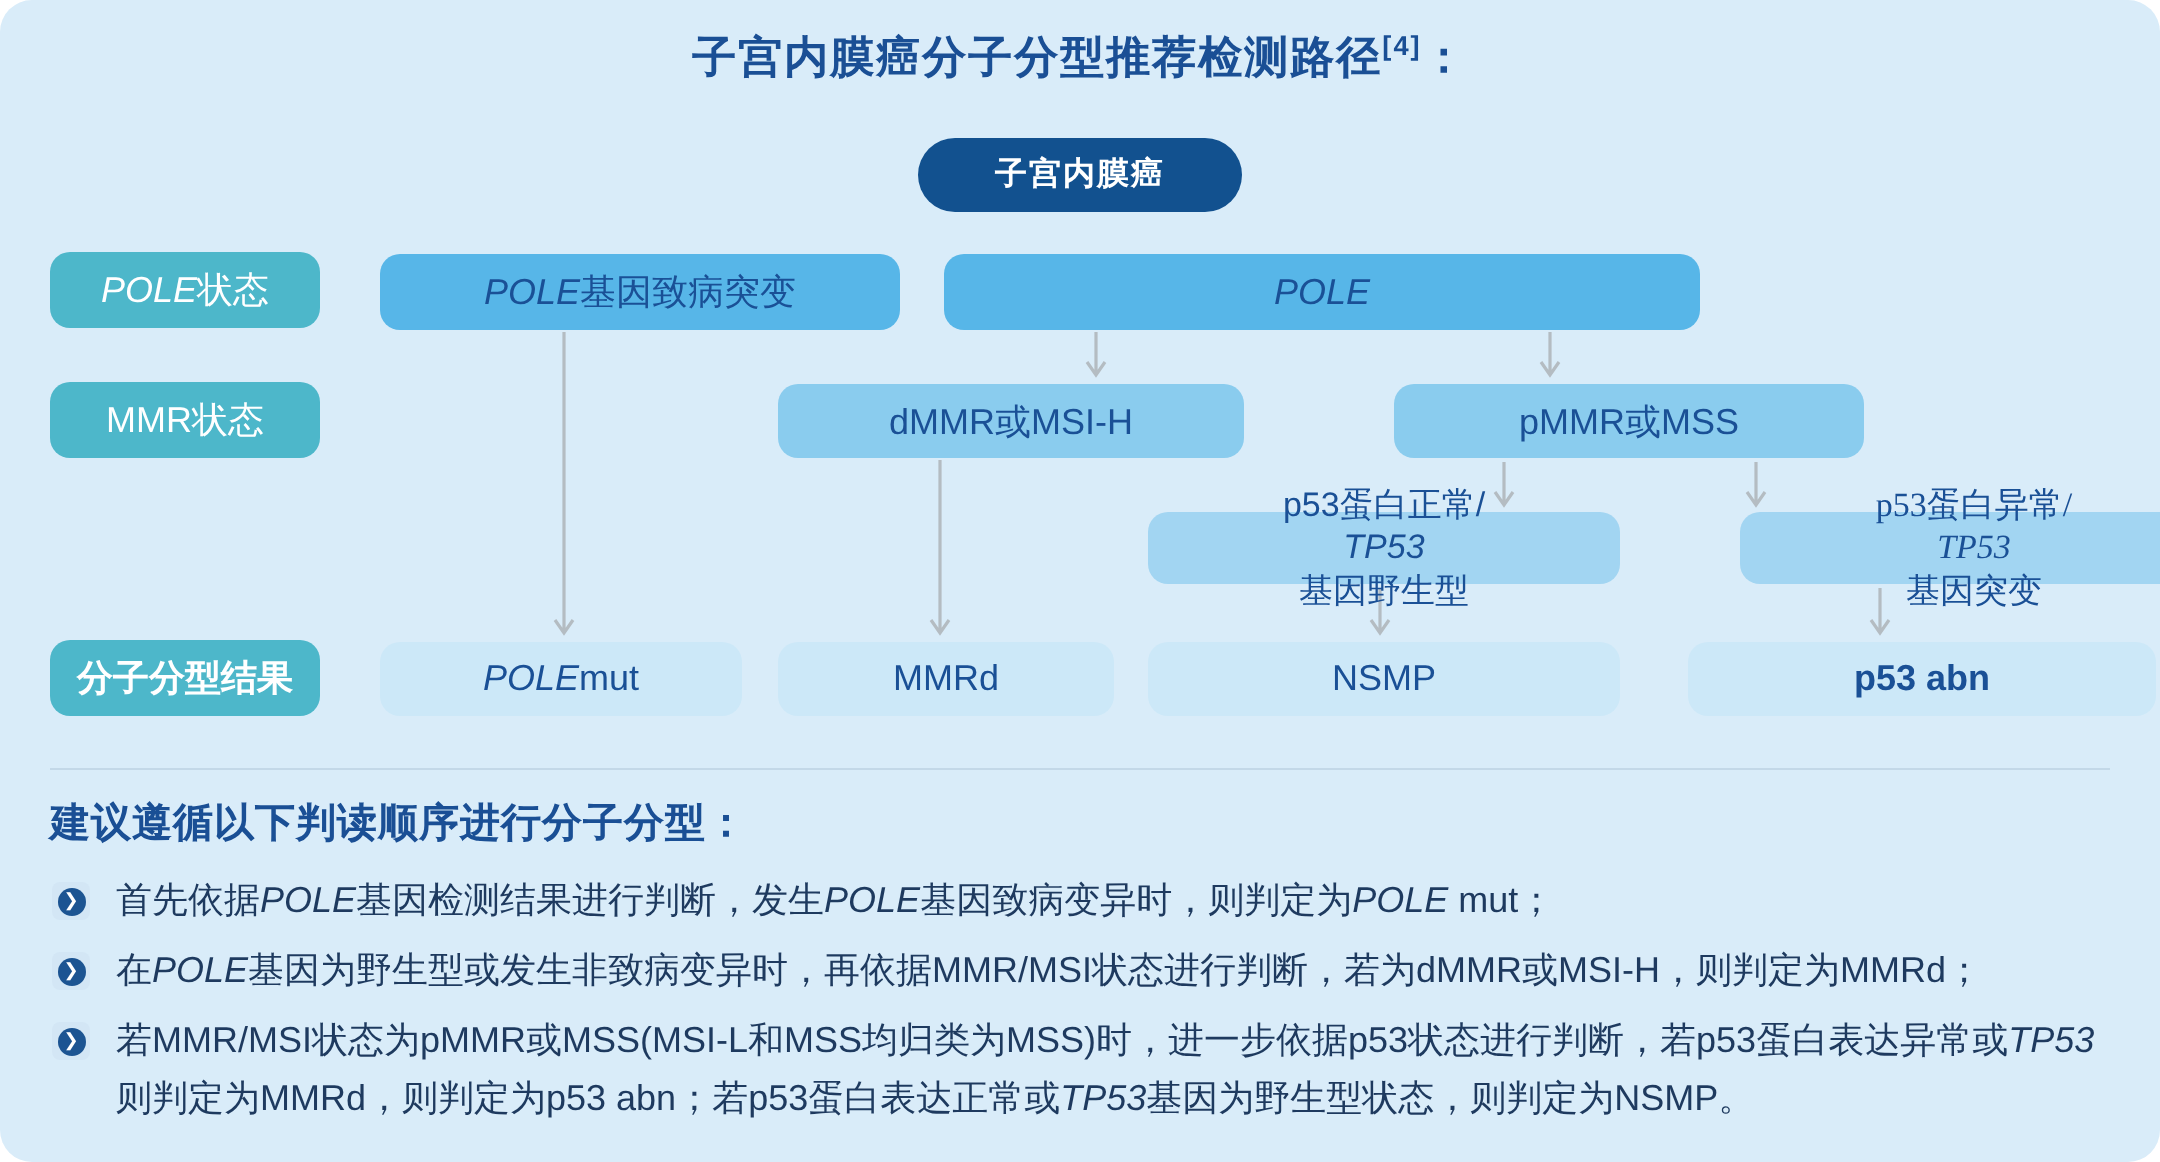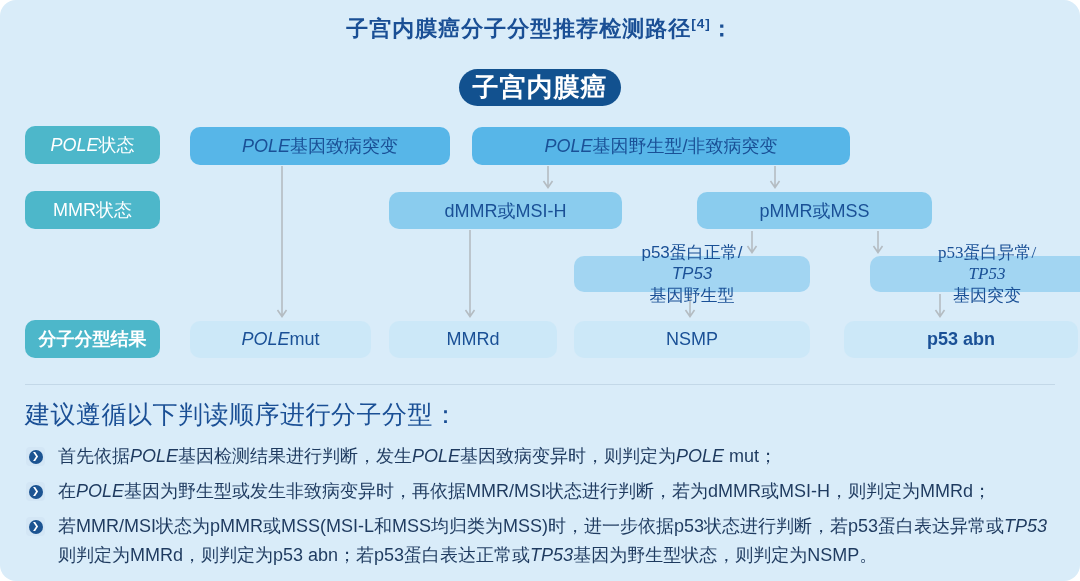--- a/index.html
+++ b/index.html
@@ -4,39 +4,39 @@
 <style>
   html,body{margin:0;padding:0;background:#ffffff;}
   body{font-family:"Liberation Sans","DejaVu Sans",sans-serif;width:1080px;height:581px;}
   .canvas{position:relative;width:1080px;height:581px;background:var(--bg);border-radius:16px;overflow:hidden;}
 
   .title{position:absolute;top:14px;left:0;width:100%;text-align:center;
          font-size:22px;font-weight:bold;color:var(--title);letter-spacing:1px;}
   .title sup{font-size:0.62em;}
 
   .badge{position:absolute;left:459px;top:69px;width:162px;height:37px;border-radius:19px;
-         background:var(--badge-bg);color:var(--badge-text);font-size:26px;font-weight:bold;
+         background:var(--badge-bg);color:var(--badge-text);font-size:16px;font-weight:bold;
          display:flex;align-items:center;justify-content:center;letter-spacing:1px;}
 
   .node{position:absolute;display:flex;align-items:center;justify-content:center;
         border-radius:10px;font-size:18px;font-weight:500;color:var(--node-text);
         white-space:nowrap;}
   .rowlabel{background:var(--label-bg);color:#ffffff;left:25px;width:135px;height:38px;}
   .level1{background:var(--l1-bg);height:38px;top:127px;}
   .level2{background:var(--l2-bg);height:37px;top:192px;}
   .level3{background:var(--l3-bg);height:36px;top:256px;font-size:17px;flex-direction:column;}
   .level4{background:var(--l4-bg);height:37px;top:321px;}
 
   .connectors{position:absolute;left:0;top:0;pointer-events:none;}
   .connectors path{stroke:var(--connector);stroke-width:1.6;fill:none;}
 
   .divider{position:absolute;left:25px;top:384px;width:1030px;height:1px;background:var(--divider);}
 
   .guidance{position:absolute;left:25px;top:398px;width:1032px;}
-  .g-head{font-size:25px;font-weight:normal;color:var(--title);margin-bottom:11px;letter-spacing:0.5px;}
+  .g-head{font-size:20px;font-weight:bold;color:var(--title);margin-bottom:11px;letter-spacing:0.5px;}
   .bullet{display:flex;align-items:flex-start;margin-bottom:6px;
           font-size:18px;line-height:1.62;color:var(--body-text);}
   .bicon{flex:none;width:19px;height:19px;margin:5px 13px 0 1px;border-radius:4px;
          background:var(--bullet-icon-bg);display:flex;align-items:center;justify-content:center;}
   .bicon-inner{width:14px;height:14px;border-radius:50%;background:var(--bullet-icon-circle);
          color:#ffffff;font-size:9px;font-weight:bold;display:flex;align-items:center;
          justify-content:center;line-height:1;}
   .btext{flex:1;}
   .btext i, .node i, .title i, .rowlabel i{font-style:italic;}
 </style>
@@ -70,21 +70,20 @@
   <div class="node rowlabel" style="top:320px;font-weight:bold;">
       <span>分子分型结果</span>
     </div>
 
   <div class="node level1" style="left:190px;width:260px;">
       <i>POLE</i>
       <span> 基因致病突变</span>
     </div>
   <div class="node level1" style="left:472px;width:378px;">
       <i>POLE</i>
-      <span> 基因野生型/非致病突变</span>
     </div>
 
   <div class="node level2" style="left:389px;width:233px;">
       <span>dMMR或MSI-H</span>
     </div>
   <div class="node level2" style="left:697px;width:235px;">
       <span>pMMR或MSS</span>
     </div>
 
   <div class="node level3" style="left:574px;width:236px;">

